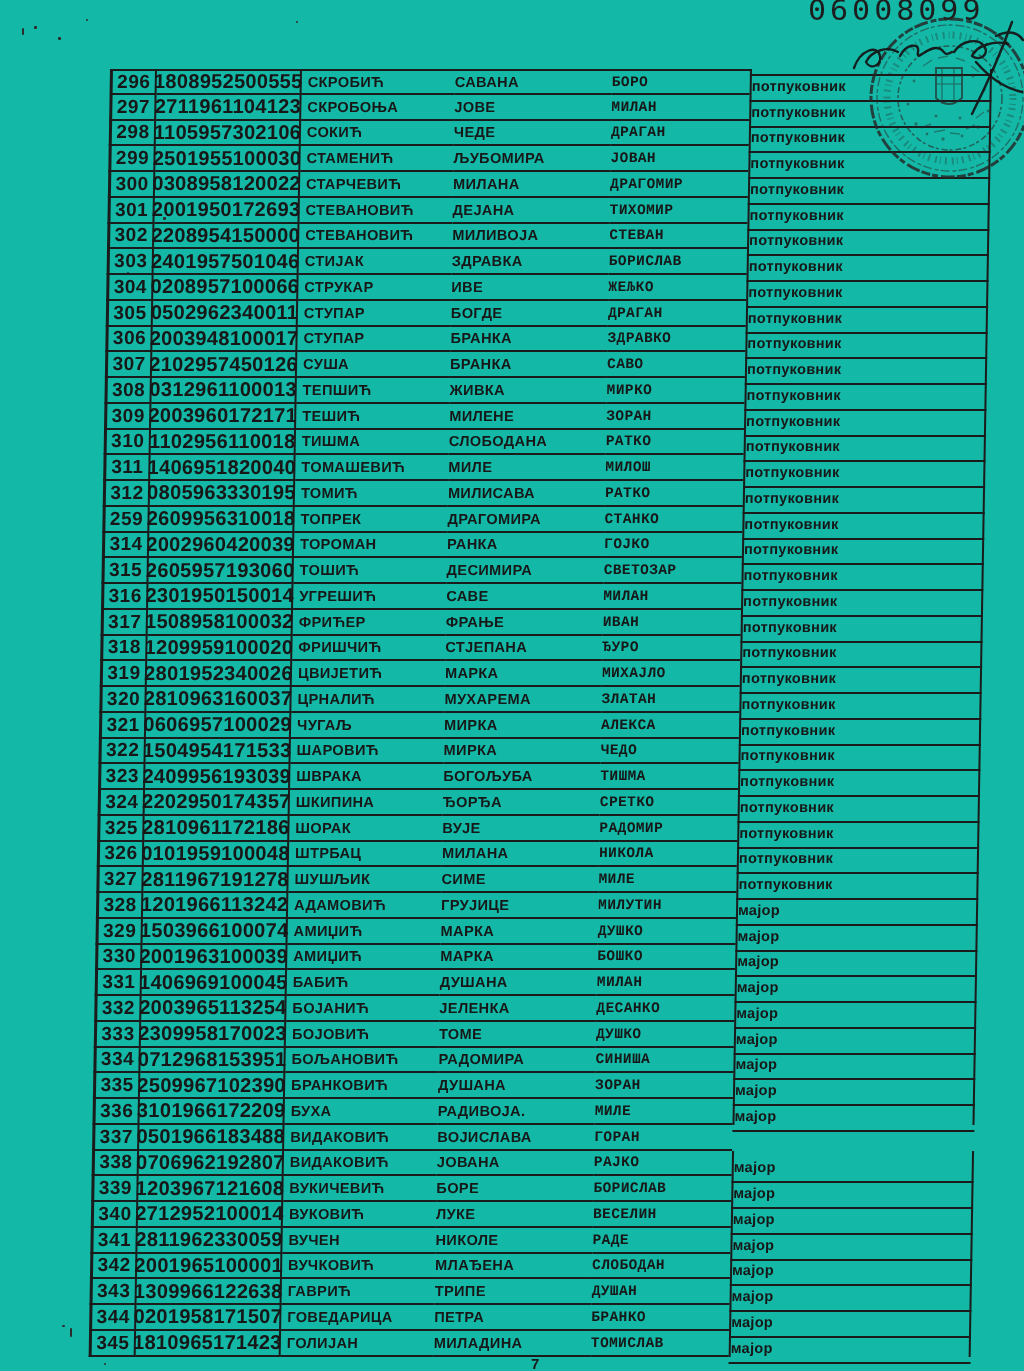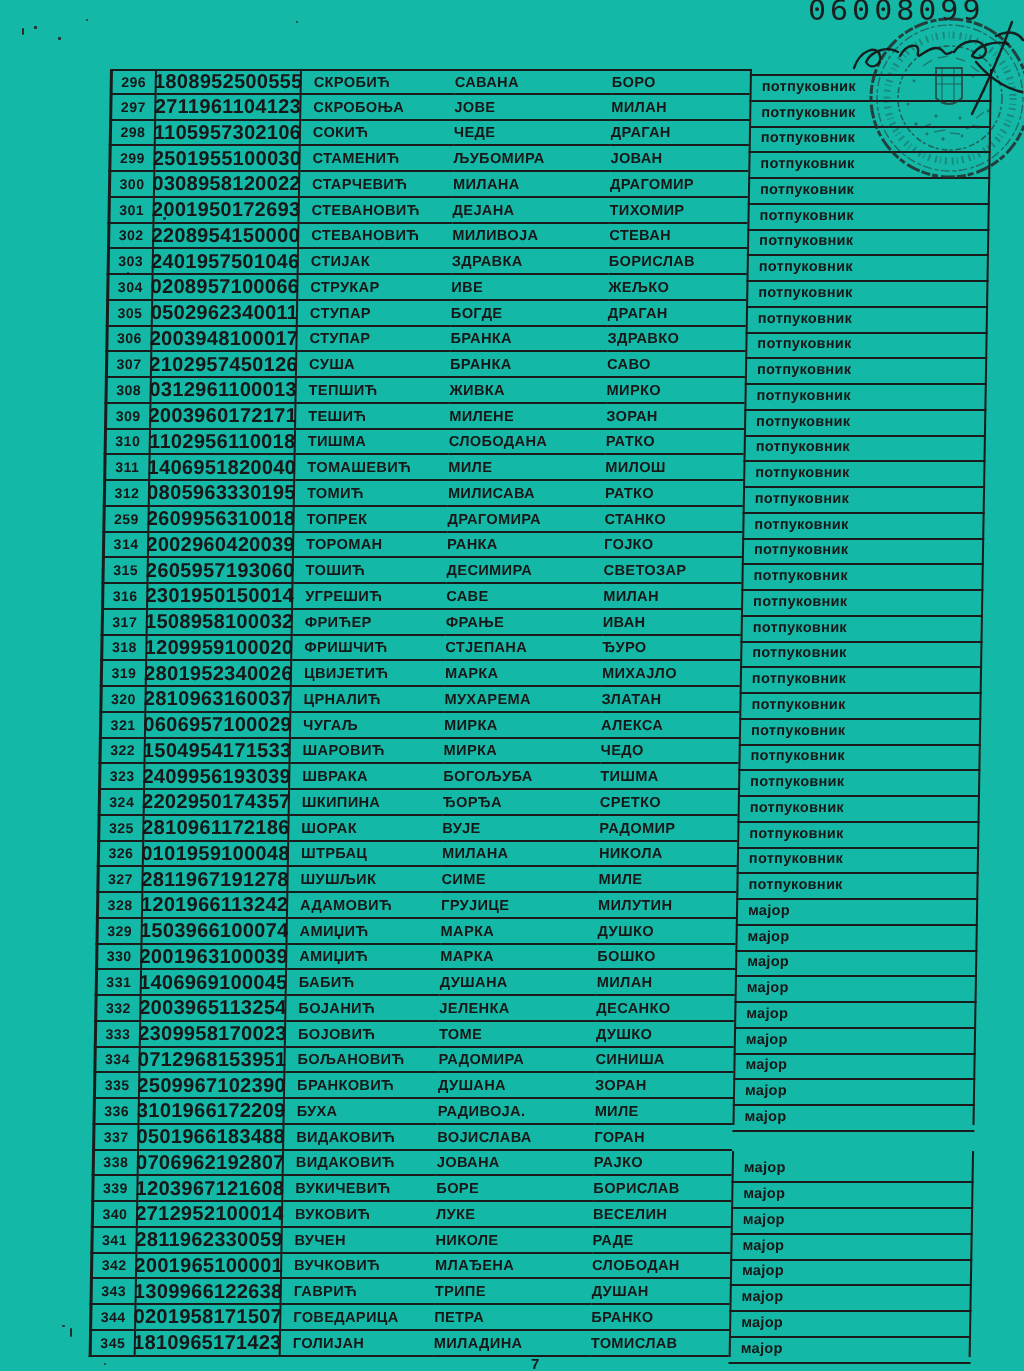--- a/index.html
+++ b/index.html
@@ -21,30 +21,30 @@
     transform:skewX(-0.95deg);transform-origin:0 0;
   }
   .row{display:flex;height:25.76px;position:relative;}
   .c{
     box-sizing:border-box;height:100%;
     font-weight:bold;font-size:14.5px;letter-spacing:.4px;
     display:flex;align-items:center;white-space:nowrap;overflow:visible;
     border-bottom:2px solid #1b1b1b;
   }
   .row:first-child .c:not(.rank){border-top:2px solid #1b1b1b;}
-  .num{width:47px;justify-content:center;border-left:3px solid #1b1b1b;border-right:2px solid #1b1b1b;font-size:14px;letter-spacing:.5px;}
+  .num{width:47px;justify-content:center;border-left:3px solid #1b1b1b;border-right:2px solid #1b1b1b;font-size:19px;letter-spacing:.5px;}
   .id{width:145px;justify-content:center;border-right:2px solid #1b1b1b;font-size:20px;letter-spacing:.3px;}
-  .surname{width:153px;padding-left:12px;}
+  .surname{width:153px;padding-left:6px;}
   .father{width:157px;}
-  .given{width:138px;}
+  .given{width:138px;font-family:Liberation Mono, monospace;}
   
   .rank{
     width:242px;border-bottom:none;border-left:2px solid #1b1b1b;border-right:2px solid #1b1b1b;
     font-size:14.5px;font-weight:bold;letter-spacing:.3px;
-    padding-left:10px;align-items:flex-end;padding-bottom:1px;
+    padding-left:0;align-items:flex-end;padding-bottom:1px;
   }
   .rank::after{
     content:"";position:absolute;right:0;width:242px;bottom:-7px;height:2px;background:#1b1b1b;z-index:3;
   }
   .row:first-child .rank::before{
     content:"";position:absolute;right:0;width:242px;top:5px;height:2px;background:#1b1b1b;z-index:3;
   }
   
   .page-number{
     position:absolute;left:531px;top:1355px;font-size:15px;font-weight:bold;color:#1b1b1b;

